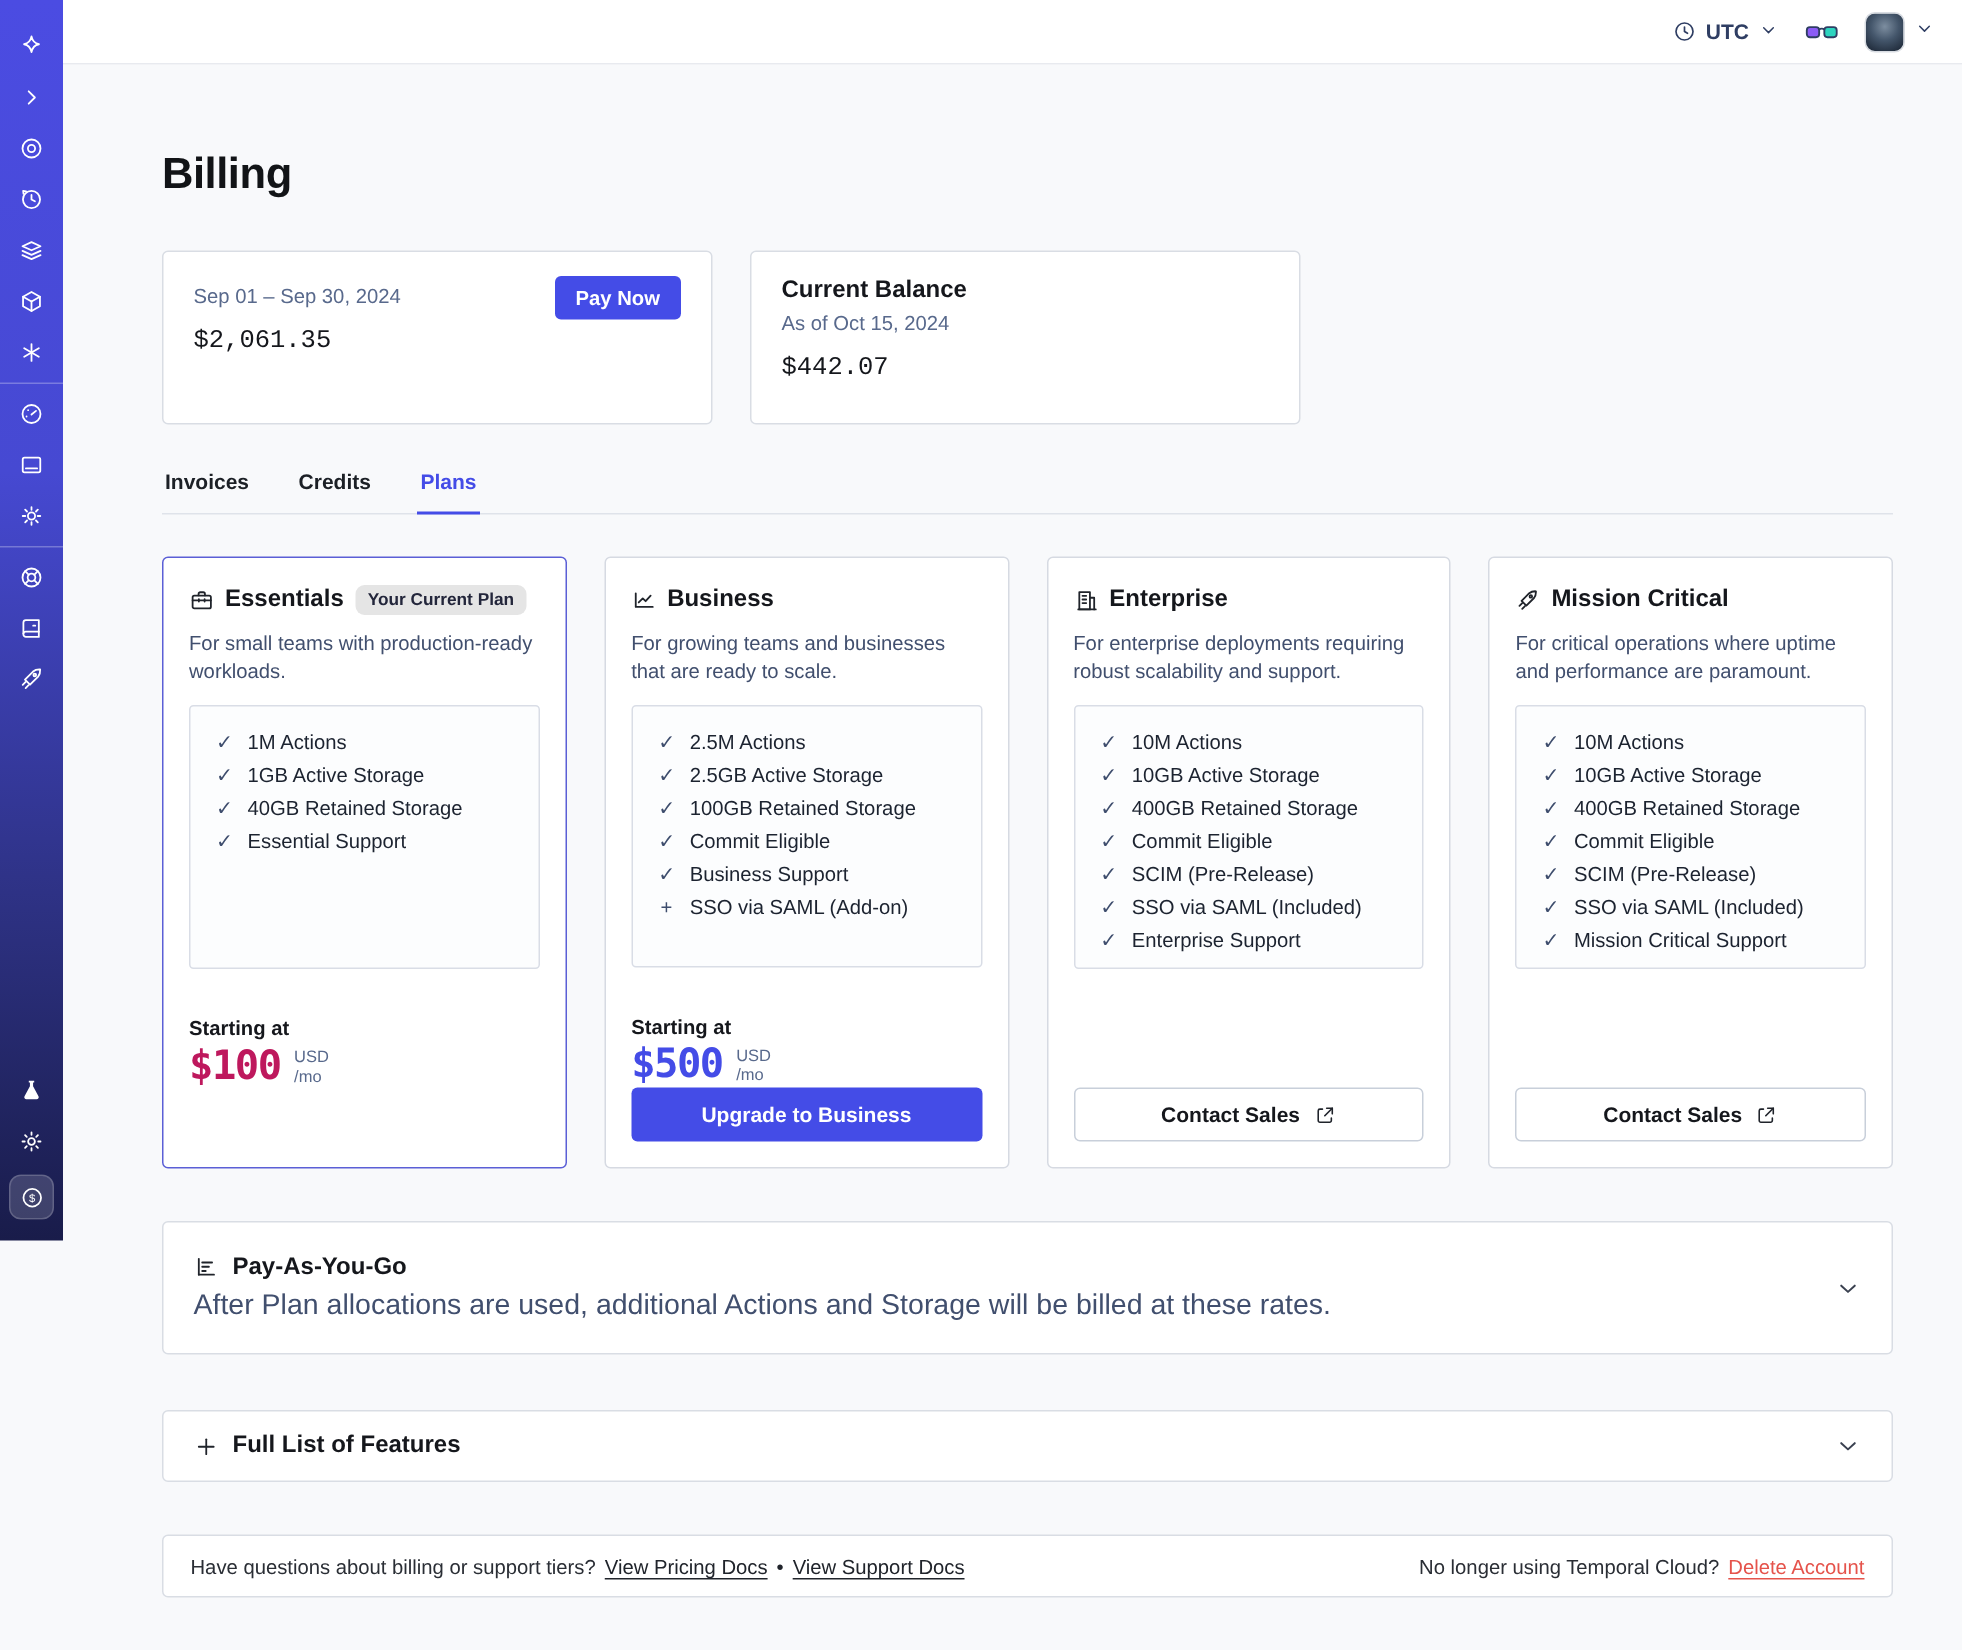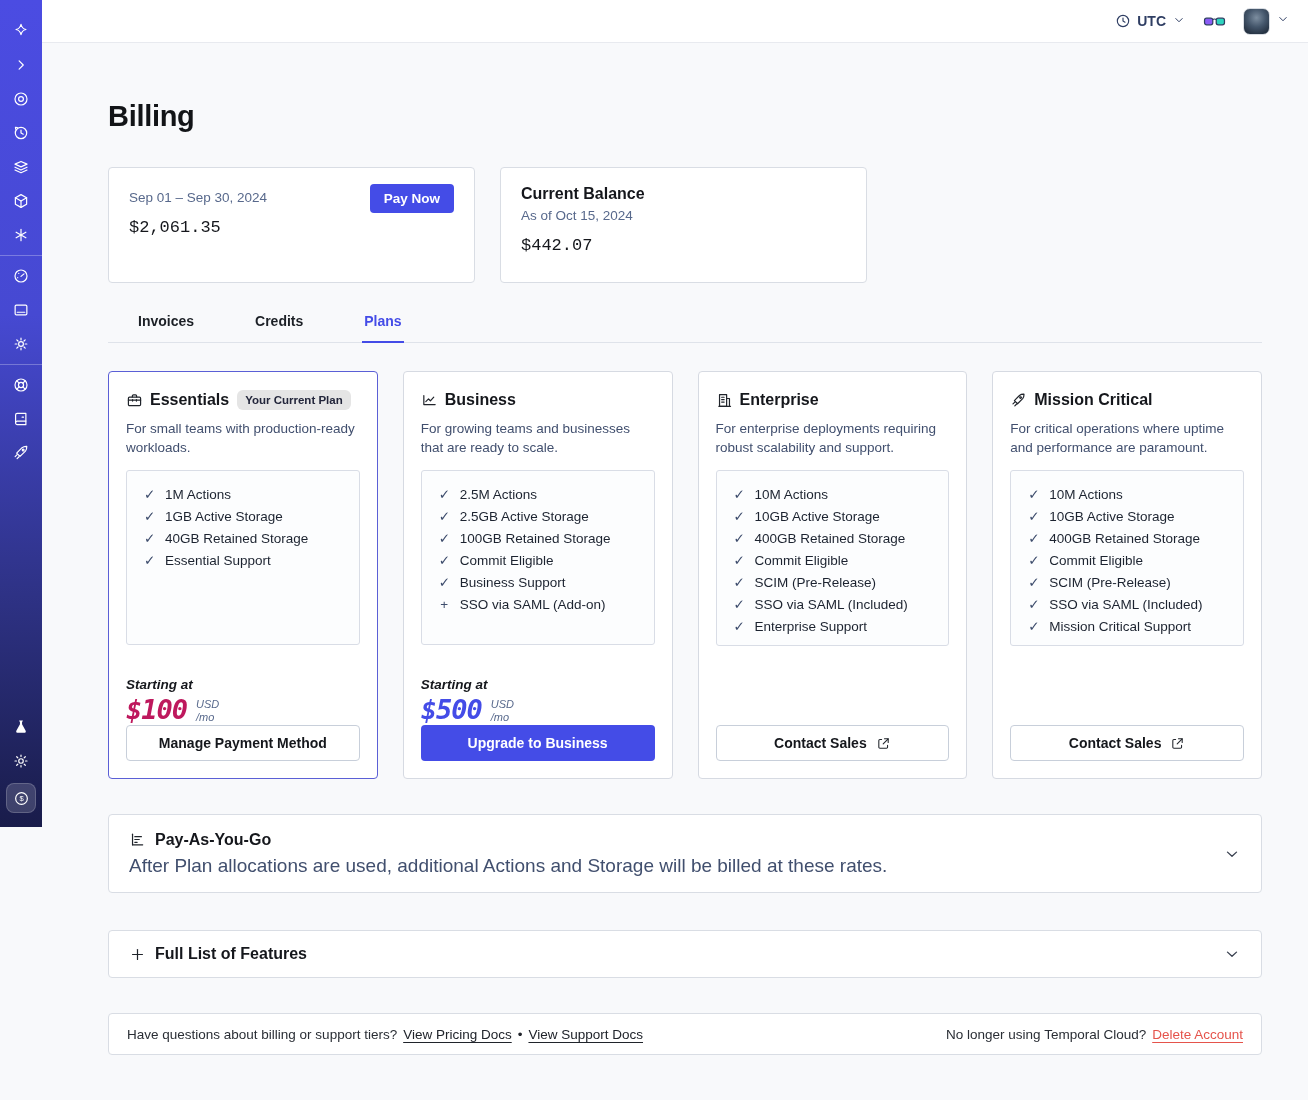--- a/index.html
+++ b/index.html
@@ -46,50 +46,50 @@
   h1.page-title { margin:57px 0 0 0; font-size:29px; font-weight:600; letter-spacing:-.3px; color:#121417; }
   .summary-row { display:flex; gap:25px; margin-top:34px; }
   .sum-card { width:367px; height:116px; background:#fff; border:1px solid #d9dde4; border-radius:4px; padding:17px 20px; position:relative; }
   .sum-title { font-size:16px; font-weight:700; color:#15171c; }
   .sum-sub { font-size:13.5px; color:#58698c; margin-top:5px; }
   .sum-amount { font-family:Liberation Mono, monospace; font-size:17px; margin-top:13px; color:#15171c; }
   .pay-btn { position:absolute; top:16px; right:20px; background:#444ce7; color:#fff; font-size:13.5px; font-weight:600;
     padding:7px 14px; border-radius:4px; border:none; cursor:pointer; font-family:inherit; }
   
   .tabs { display:flex; gap:29px; margin-top:26px; border-bottom:1px solid #dfe3ea; }
-  .tab { font-size:14px; font-weight:600; color:#1c2026; padding:4px 2px 12px 2px; cursor:pointer;margin-left:28px; }
+  .tab { font-size:14px; font-weight:600; color:#1c2026; padding:4px 2px 12px 2px; cursor:pointer; }
   .tab.active { color:#444ce7; border-bottom:2px solid #444ce7; margin-bottom:-1px; }
   
   .plans { display:grid; grid-template-columns:repeat(4,1fr); gap:25px; margin-top:28px; }
   .plan { background:#fff; border:1px solid #d6dae2; border-radius:4px; padding:17px; height:408px; display:flex; flex-direction:column; }
   .plan.current { border-color:#5b5fd6; }
   .plan-head { display:flex; align-items:center; gap:7px; min-height:22px; }
   .plan-head svg { width:17px; height:17px; stroke:#20242b; fill:none; stroke-width:1.7; stroke-linecap:round; stroke-linejoin:round; flex:none; }
   .plan-name { font-size:16px; font-weight:700; color:#15171c; white-space:nowrap; }
   .badge { background:#e5e5e5; color:#23263b; font-size:11.5px; font-weight:600; padding:4px 8px; border-radius:6px; margin-left:1px; white-space:nowrap; }
   .plan-desc { font-size:13.5px; line-height:19px; color:#414f6e; margin-top:8px; }
   .feature-box { margin-top:13px; border:1px solid #d9dde6; background:#fcfdfe; border-radius:3px; padding:13px 8px 0 17px; height:176px; }
   .feat { display:flex; gap:10px; font-size:13.5px; color:#1c2330; line-height:22px; }
   .fmark { color:#3e4d6d; width:11px; flex:none; text-align:center; }
-  .price-block { margin-top:32px;font-style:italic; }
+  .price-block { margin-top:32px; }
   .start-label { font-size:13.5px; font-weight:600; color:#15171c; }
   .price-row { display:flex; gap:9px; align-items:flex-start; margin-top:2px; }
   .price { font-family:"DejaVu Sans Mono", monospace; font-size:27px; font-weight:700; letter-spacing:-1px; color:#be185d; }
   .price.indigo { color:#444ce7; }
   .per-stack { font-size:11px; color:#58698c; line-height:12.5px; padding-top:4px; }
   .plan-btn { margin-top:auto; height:36px; border-radius:4px; font-size:14px; font-weight:600; width:100%;
     display:flex; align-items:center; justify-content:center; gap:9px; cursor:pointer; font-family:inherit; }
   .plan-btn.secondary { background:#fff; border:1px solid #c8cfda; color:#15171c; }
   .plan-btn.primary { background:#444ce7; border:none; color:#fff; }
   .plan-btn svg { width:15px; height:15px; stroke:#20242b; fill:none; stroke-width:1.7; stroke-linecap:round; stroke-linejoin:round; }
   
   .acc { background:#fff; border:1px solid #d9dde4; border-radius:4px; display:flex; align-items:center; padding:0 20px; cursor:pointer; }
   .acc-chevron { margin-left:auto; display:flex; }
   .acc-chevron svg { width:18px; height:18px; stroke:#3a4150; fill:none; stroke-width:1.8; stroke-linecap:round; stroke-linejoin:round; }
-  .paygo { margin-top:35px; height:79px; }
+  .paygo { margin-top:35px; height:89px; }
   .acc-text { padding:0; }
   .acc-title-row { display:flex; align-items:center; gap:9px; font-size:16px; font-weight:700; color:#15171c; }
   .acc-title-row svg { width:17px; height:17px; stroke:#20242b; fill:none; stroke-width:1.7; stroke-linecap:round; stroke-linejoin:round; }
   .acc-desc { font-size:19px; color:#414f6e; margin-top:6px; }
   .features-acc { margin-top:37px; height:48px; }
   .footer-card { margin-top:35px; height:42px; background:#fff; border:1px solid #d9dde4; border-radius:4px;
     display:flex; align-items:center; justify-content:space-between; padding:0 18px; font-size:13.5px; color:#2a2e35; }
   .f-left, .f-right { display:flex; align-items:center; gap:6px; }
   .f-link { color:#20242b; text-decoration:underline; text-underline-offset:3px; cursor:pointer; }
   .f-sep { color:#20242b; }
@@ -290,21 +290,20 @@
       <div class="price-block">
         <div class="start-label">Starting at</div>
         <div class="price-row">
           <span class="price">$100</span>
           <span class="per-stack">
             <div>USD</div>
               <div>/mo</div>
           </span>
         </div>
       </div>
-      <button class="plan-btn secondary">Manage Payment Method</button>
     </section>
 
     <section class="plan">
       <div class="plan-head">
         <svg viewBox="0 0 24 24">
             <path d="M4 5 V17.8 H20"></path>
             <path d="M6.8 13.6 L10.6 9.8 L13.3 12.4 L18 7.2"></path>
           </svg>
         <span class="plan-name">Business</span>
       </div>

